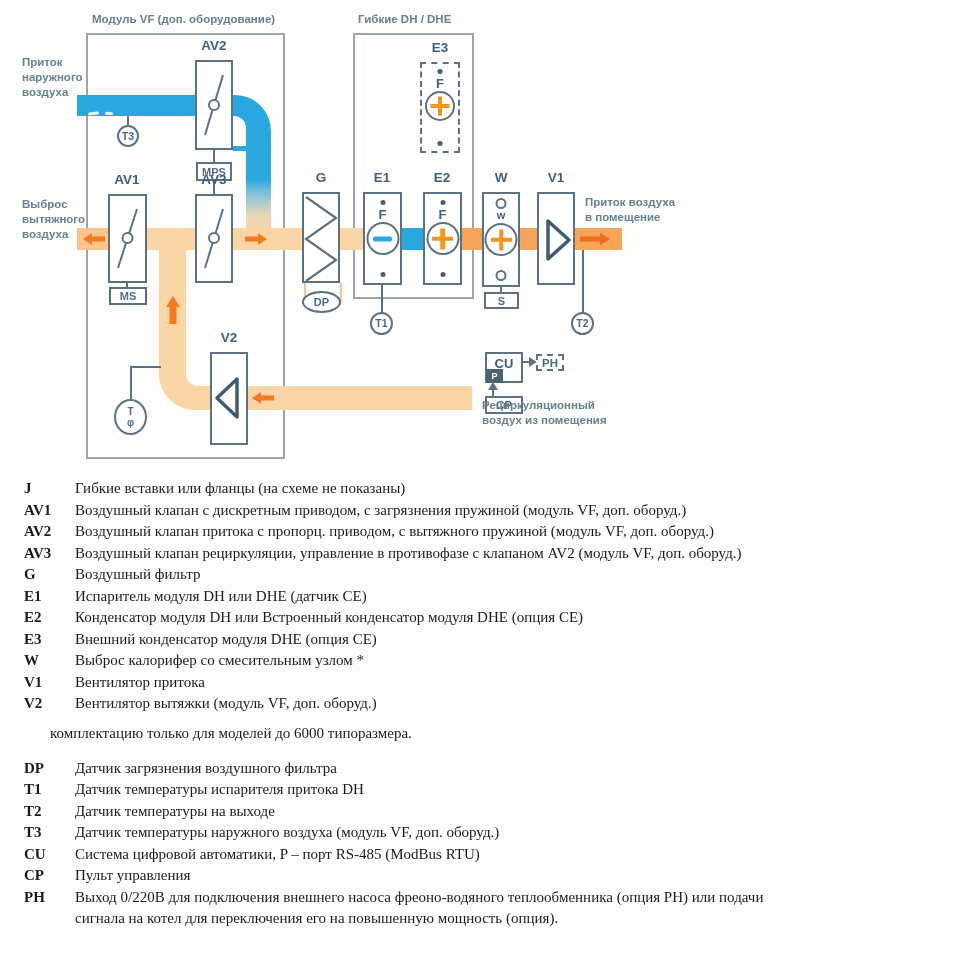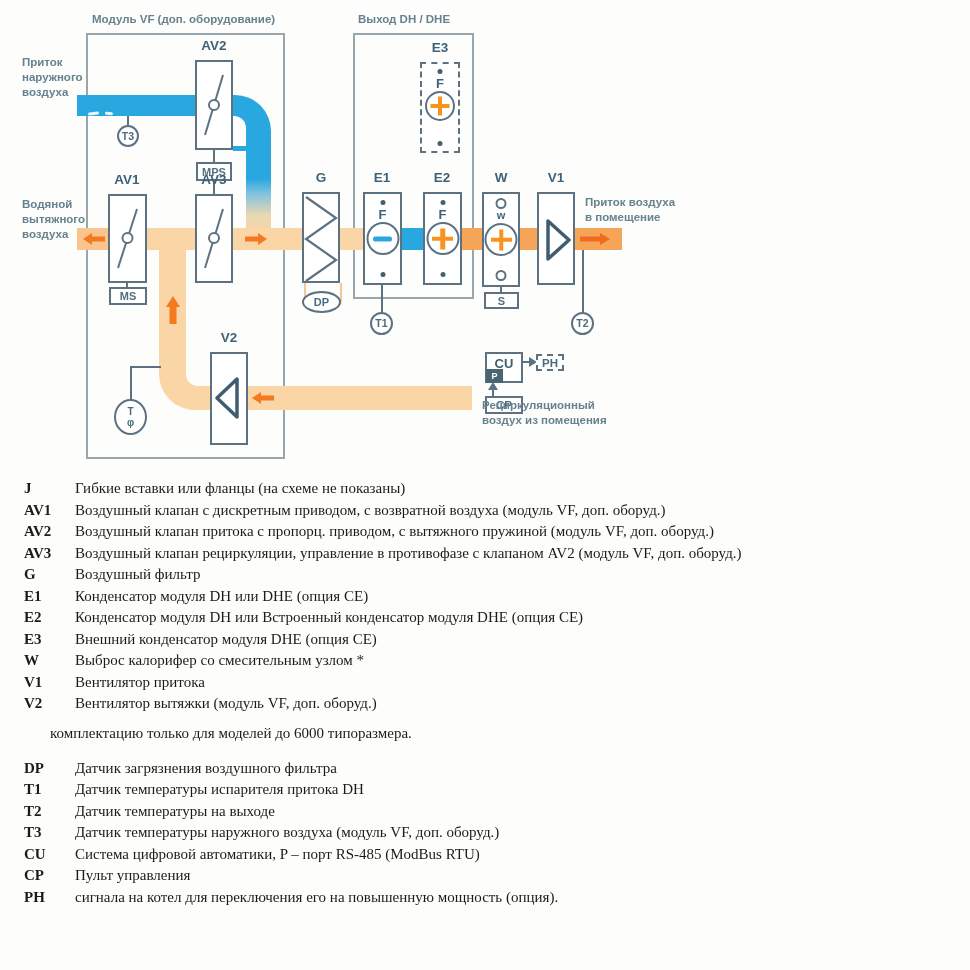--- a/index.html
+++ b/index.html
@@ -46,21 +46,21 @@
 </head>
 <body>
 
 <div>
 
   <div class="diagram">
 
     <div class="mframe" style="left:86px;top:33px;width:195px;height:422px;"></div>
     <div class="mframe" style="left:353px;top:33px;width:117px;height:262px;"></div>
     <div class="mlabel" style="left:92px;top:13px;">Модуль VF (доп. оборудование)</div>
-    <div class="mlabel" style="left:358px;top:13px;">Выход DH / DHE</div>
+    <div class="mlabel" style="left:358px;top:13px;">Гибкие DH / DHE</div>
 
     <div class="duct" style="left:77px;top:95px;width:156px;height:21px;background:#29a8e0;"></div>
     <div class="duct" style="left:233px;top:95px;width:38px;height:56px;background:#29a8e0;border-top-right-radius:36px;"></div>
     <div class="duct" style="left:246px;top:140px;width:25px;height:92px;background:linear-gradient(180deg,#29a8e0 0%,#29a8e0 42%,#7fc2de 58%,#e9d8b4 82%,#fad5a5 100%);"></div>
     <div class="cut" style="left:233px;top:116px;width:13px;height:30px;border-top-right-radius:12px;z-index:2;"></div>
 
     <div class="duct" style="left:77px;top:228px;width:523px;height:22px;background:#fad5a5;"></div>
     <div class="duct" style="left:77px;top:228px;width:31px;height:22px;background:#f9c58c;"></div>
     <div class="duct" style="left:402px;top:228px;width:21px;height:22px;background:#29a8e0;"></div>
     <div class="duct" style="left:461px;top:228px;width:161px;height:22px;background:#f6a457;"></div>
@@ -236,21 +236,21 @@
     <div class="cbox" style="left:485px;top:396px;width:38px;height:18px;display:flex;align-items:center;justify-content:center;font-size:11.5px;font-weight:bold;color:#4a6b7c;">
         <span>CP</span>
       </div>
 
     <div class="sidelabel" style="left:22px;top:55px;">
       <span class="l1">Приток</span>
       <span class="l1">наружного</span>
       <span class="l1">воздуха</span>
     </div>
     <div class="sidelabel" style="left:22px;top:197px;">
-      <span class="l1">Водяной</span>
+      <span class="l1">Выброс</span>
       <span class="l1">вытяжного</span>
       <span class="l1">воздуха</span>
     </div>
     <div class="sidelabel" style="left:585px;top:195px;">
       <span class="l1">Приток воздуха</span>
       <span class="l1">в помещение</span>
     </div>
     <div class="sidelabel" style="left:482px;top:398px;">
       <span class="l1">Рециркуляционный</span>
       <span class="l1">воздух из помещения</span>
@@ -261,41 +261,41 @@
   <div class="legend">
 
     <div id="legend-components">
       <div class="lrow">
         <span class="lkey">J</span>
         <span class="ltext">Гибкие вставки или фланцы (на схеме не показаны)</span>
       </div>
 
       <div class="lrow">
         <span class="lkey">AV1</span>
-        <span class="ltext">Воздушный клапан с дискретным приводом, с возвратной воздуха (модуль VF, доп. оборуд.)</span>
+        <span class="ltext">Воздушный клапан с дискретным приводом, с загрязнения пружиной (модуль VF, доп. оборуд.)</span>
       </div>
 
       <div class="lrow">
         <span class="lkey">AV2</span>
         <span class="ltext">Воздушный клапан притока с пропорц. приводом, с вытяжного пружиной (модуль VF, доп. оборуд.)</span>
       </div>
 
       <div class="lrow">
         <span class="lkey">AV3</span>
         <span class="ltext">Воздушный клапан рециркуляции, управление в противофазе с клапаном AV2  (модуль VF, доп. оборуд.)</span>
       </div>
 
       <div class="lrow">
         <span class="lkey">G</span>
         <span class="ltext">Воздушный фильтр</span>
       </div>
 
       <div class="lrow">
         <span class="lkey">E1</span>
-        <span class="ltext">Конденсатор модуля DH или DHE (опция CE)</span>
+        <span class="ltext">Испаритель модуля DH или DHE (датчик CE)</span>
       </div>
 
       <div class="lrow">
         <span class="lkey">E2</span>
         <span class="ltext">Конденсатор модуля DH или Встроенный конденсатор модуля DHE (опция CE)</span>
       </div>
 
       <div class="lrow">
         <span class="lkey">E3</span>
         <span class="ltext">Внешний конденсатор модуля DHE (опция CE)</span>
@@ -349,19 +349,20 @@
       </div>
 
       <div class="lrow">
         <span class="lkey">CP</span>
         <span class="ltext">Пульт управления</span>
       </div>
 
       <div class="lrow">
         <span class="lkey">PH</span>
         <span class="ltext">
+            <span class="l1">Выход 0/220В для подключения внешнего насоса фреоно-водяного теплообменника (опция PH) или подачи</span>
             <span class="l1">сигнала на котел для переключения его на повышенную мощность (опция).</span>
           </span>
       </div>
     </div>
   </div>
 
 </div>
 
 </body></html>

